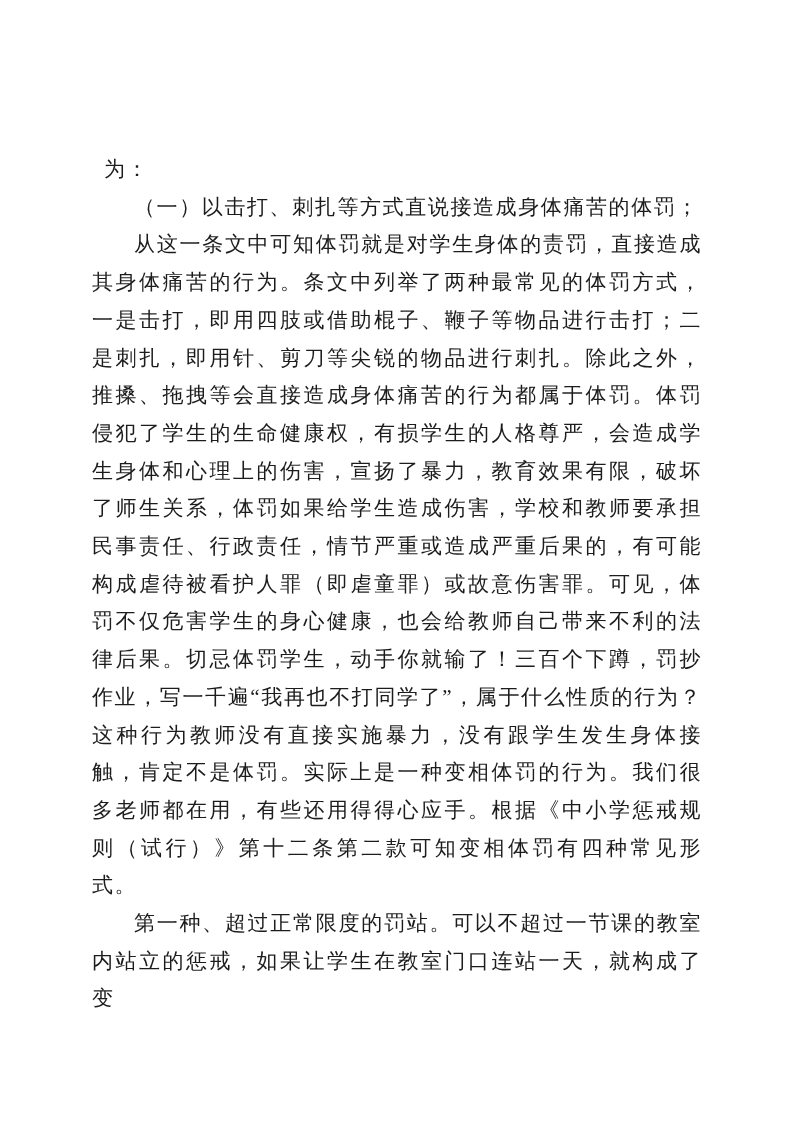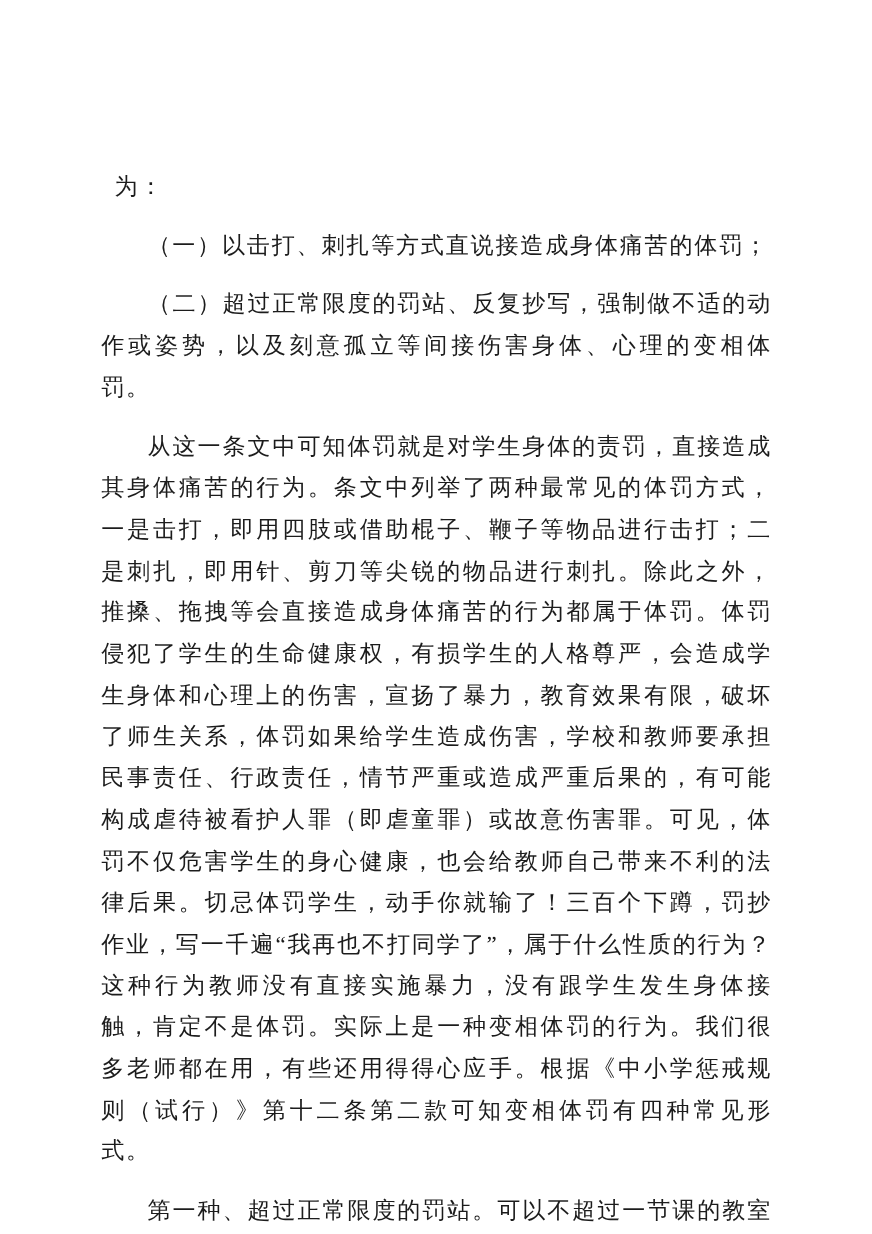--- a/index.html
+++ b/index.html
@@ -21,31 +21,29 @@
     font-family: "Liberation Serif", "DejaVu Serif", serif;
     font-size: 21px;
     line-height: 37.7px;
     letter-spacing: 1.6px;
     color: #1c1c1c;
     text-align: justify;
     text-justify: inter-character;
   }
   .doc-body p.indent {
     text-indent: 2em;
-    margin-top: 16px;
   }
   
   .doc-body p:first-child {
     padding-left: 12px;
   }
 </style>
 </head>
 <body>
 
 <div class="page">
   <div class="doc-body">
       <p>为：</p>
       <p class="indent">（一）以击打、刺扎等方式直说接造成身体痛苦的体罚；</p>
-      <p class="indent">（二）超过正常限度的罚站、反复抄写，强制做不适的动作或姿势，以及刻意孤立等间接伤害身体、心理的变相体罚。</p>
       <p class="indent">从这一条文中可知体罚就是对学生身体的责罚，直接造成其身体痛苦的行为。条文中列举了两种最常见的体罚方式，一是击打，即用四肢或借助棍子、鞭子等物品进行击打；二是刺扎，即用针、剪刀等尖锐的物品进行刺扎。除此之外，推搡、拖拽等会直接造成身体痛苦的行为都属于体罚。体罚侵犯了学生的生命健康权，有损学生的人格尊严，会造成学生身体和心理上的伤害，宣扬了暴力，教育效果有限，破坏了师生关系，体罚如果给学生造成伤害，学校和教师要承担民事责任、行政责任，情节严重或造成严重后果的，有可能构成虐待被看护人罪（即虐童罪）或故意伤害罪。可见，体罚不仅危害学生的身心健康，也会给教师自己带来不利的法律后果。切忌体罚学生，动手你就输了！三百个下蹲，罚抄作业，写一千遍“我再也不打同学了”，属于什么性质的行为？这种行为教师没有直接实施暴力，没有跟学生发生身体接触，肯定不是体罚。实际上是一种变相体罚的行为。我们很多老师都在用，有些还用得得心应手。根据《中小学惩戒规则（试行）》第十二条第二款可知变相体罚有四种常见形式。</p>
       <p class="indent">第一种、超过正常限度的罚站。可以不超过一节课的教室内站立的惩戒，如果让学生在教室门口连站一天，就构成了变</p>
     </div>
 </div>
 
 </body></html>

